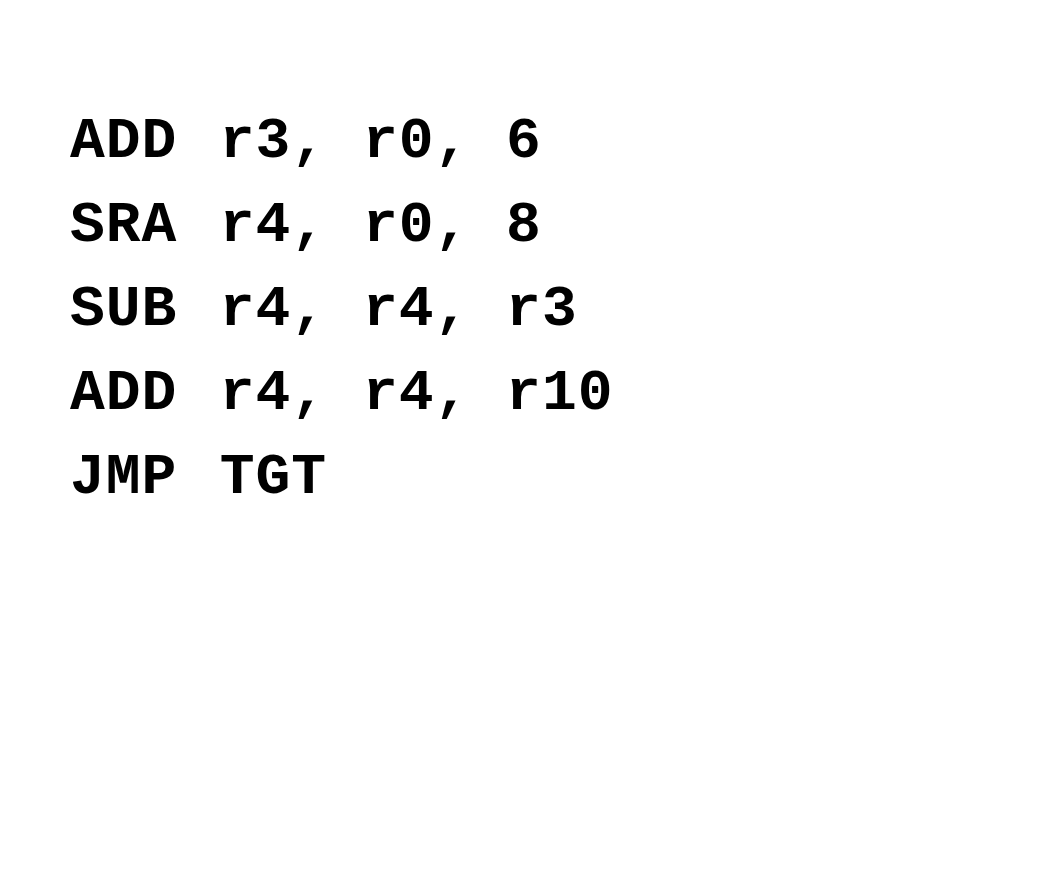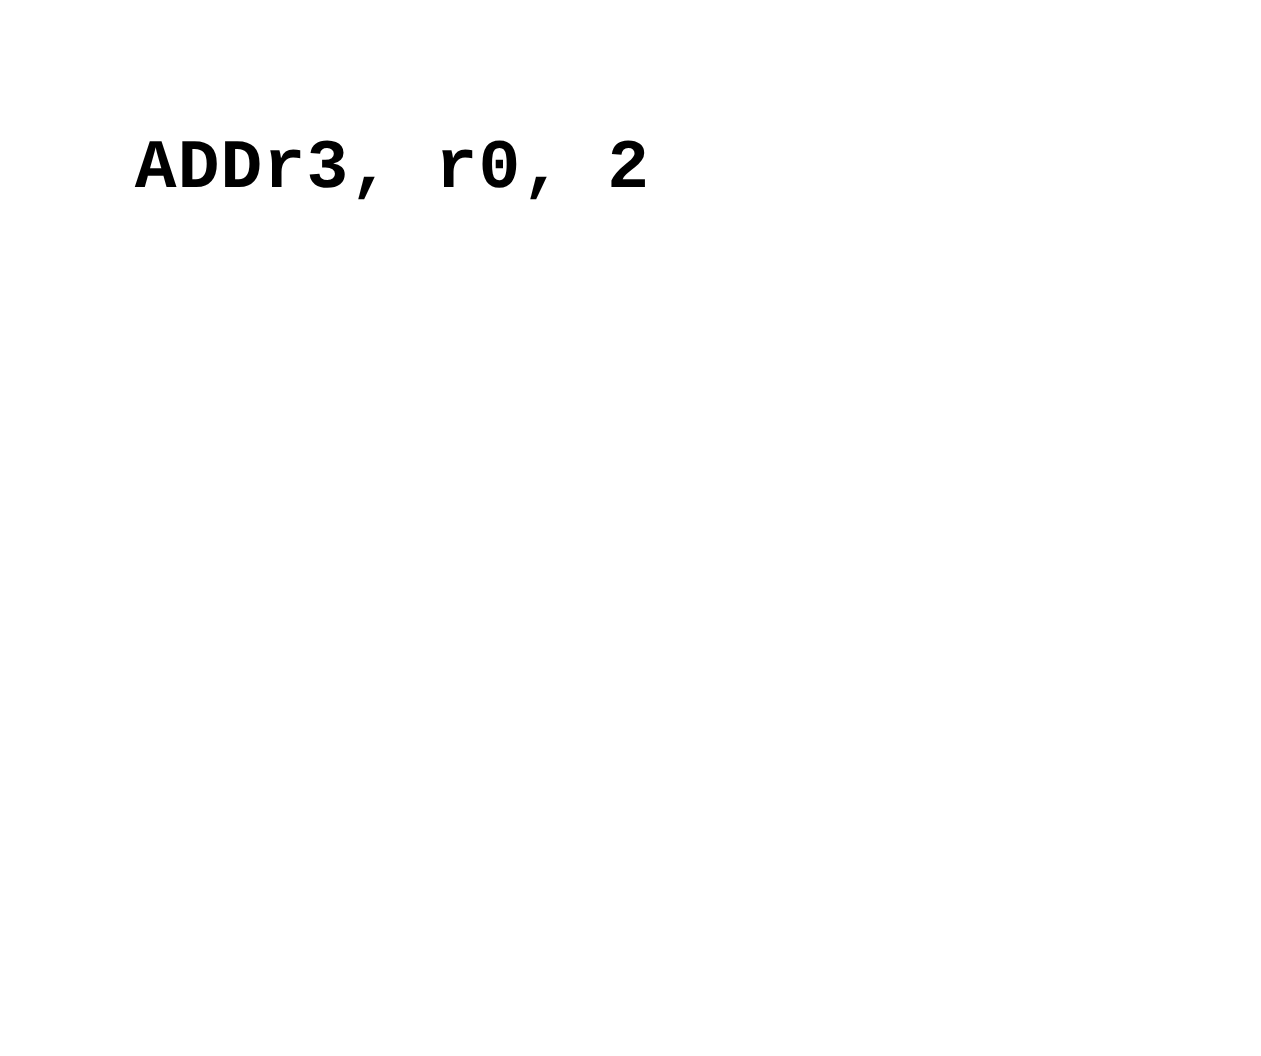--- a/index.html
+++ b/index.html
@@ -12,21 +12,24 @@
       color: #000000;
       line-height: 1.45;
       letter-spacing: 1px;
     }
     .code-line {
       white-space: pre;
     }
     .mnemonic {
       display: inline-block;
       width: 4.3ch;
-      text-align: right;
     }
   </style>
 </head>
 <body>
 
 <div>
-  <div class="code-line"><span class="mnemonic">ADD</span><span>r3, r0, 2</span></div>
+  <div class="code-line"><span class="mnemonic">ADD</span><span>r3, r0, 6</span></div>
+  <div class="code-line"><span class="mnemonic">SRA</span><span>r4, r0, 8</span></div>
+  <div class="code-line"><span class="mnemonic">SUB</span><span>r4, r4, r3</span></div>
+  <div class="code-line"><span class="mnemonic">ADD</span><span>r4, r4, r10</span></div>
+  <div class="code-line"><span class="mnemonic">JMP</span><span>TGT</span></div>
 </div>
 
 </body></html>

